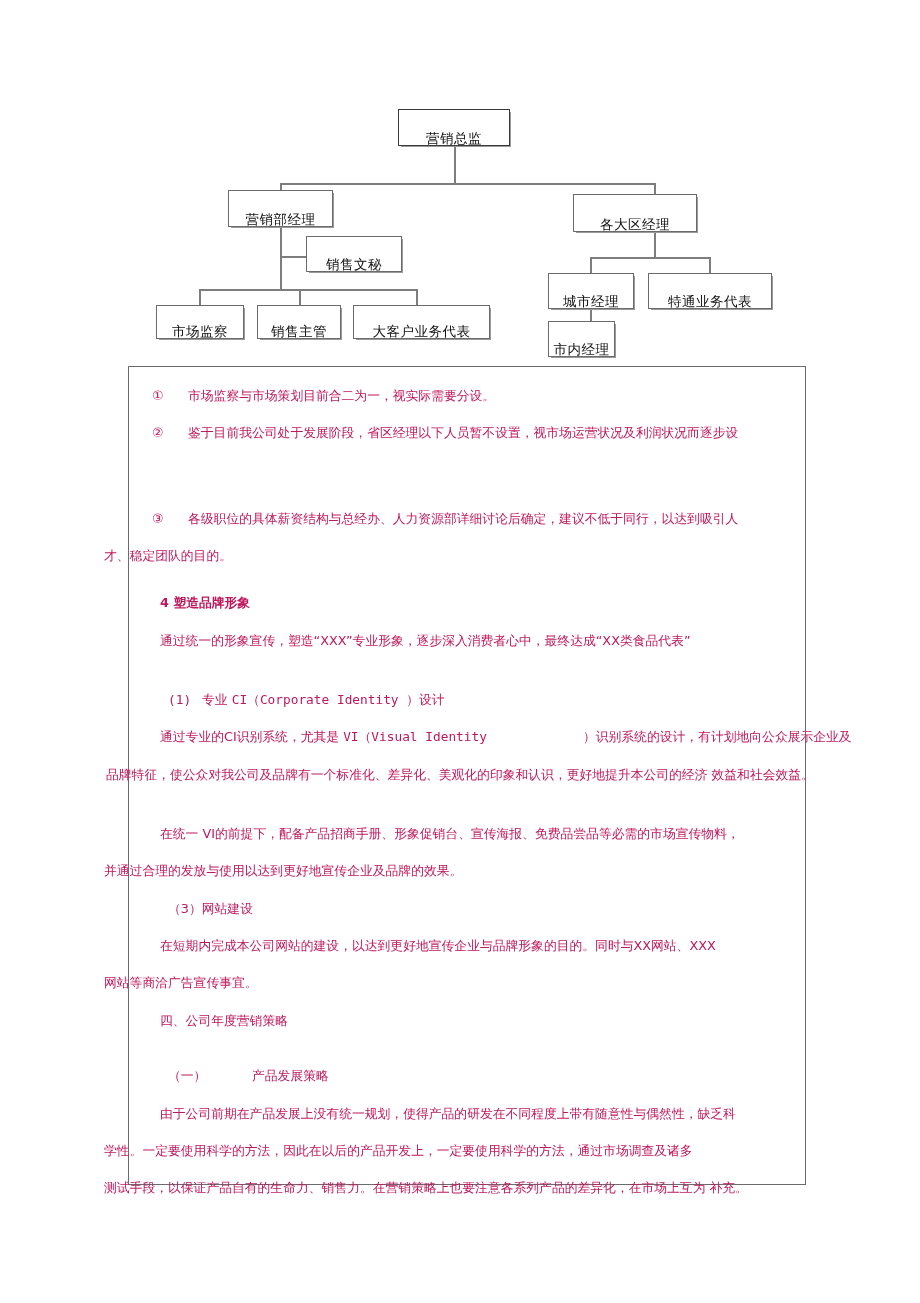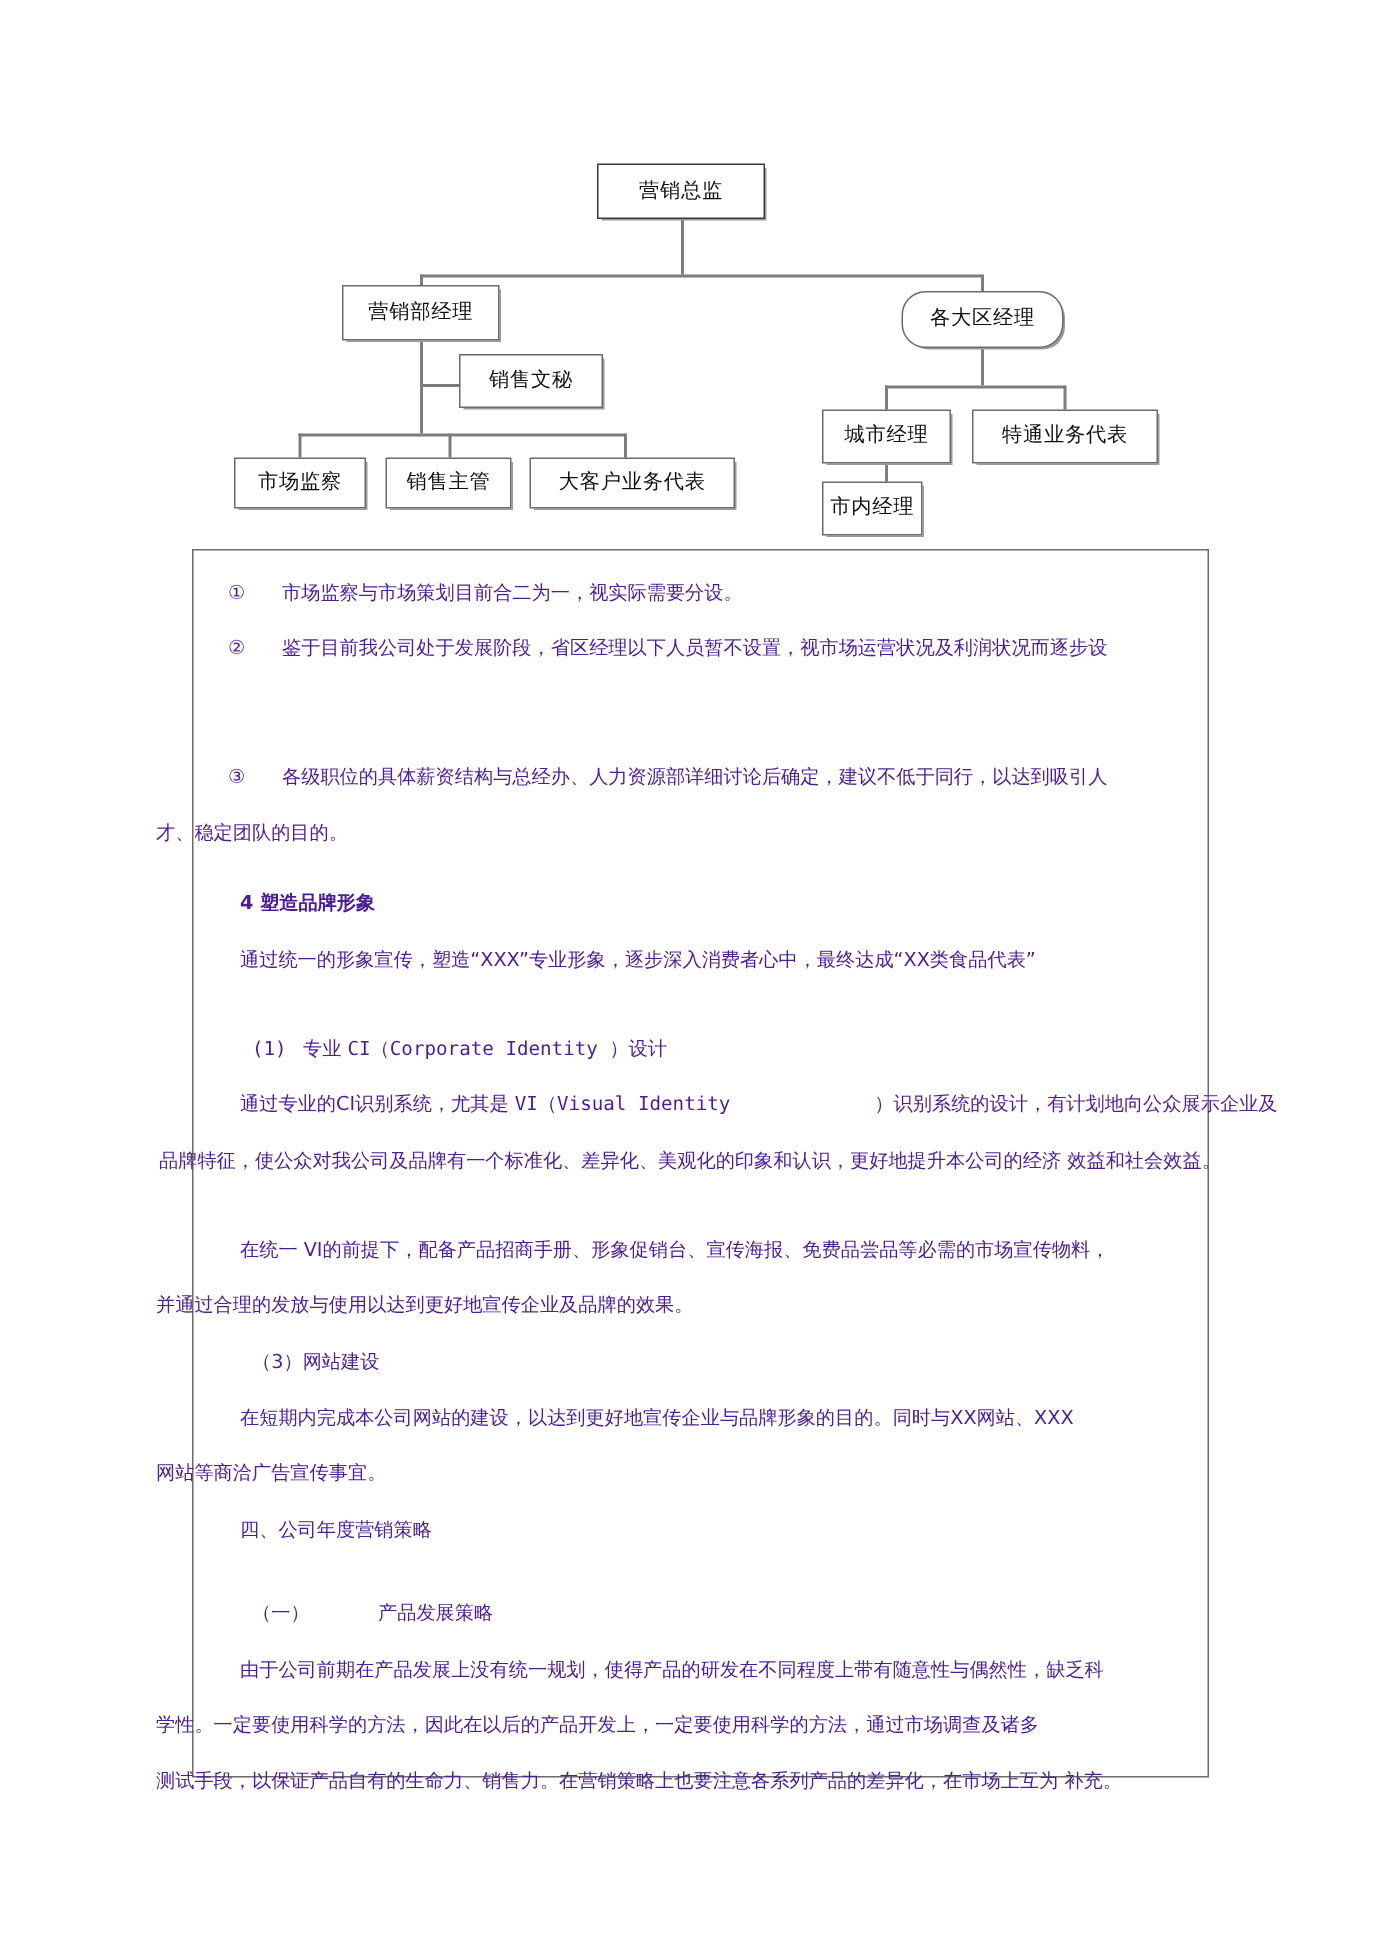--- a/index.html
+++ b/index.html
@@ -24,21 +24,21 @@
     width: 920px;
     height: 366px;
   }
   .node {
     position: absolute;
     box-sizing: border-box;
     background: #ffffff;
     border: 1px solid #6b6b6b;
     box-shadow: 2px 2px 0 -1px #9a9a9a;
     display: flex;
-    align-items: center;
+    align-items: flex-end;
     justify-content: center;
     font-size: 13.5px;
     letter-spacing: 0.5px;
     color: #111;
     white-space: nowrap;
   }
   .node.strong { border: 1.6px solid #3a3a3a; }
   .node-label { line-height: 1; }
 
   .conn {
@@ -59,21 +59,21 @@
     border: 1px solid #6b6b6b;
     background: #ffffff;
   }
   
   #doc-text {
     position: absolute;
     left: 104px;
     top: 366px;
     width: 740px;
     font-size: 12.8px;
-    color: #4c1d95;
+    color: #be185d;
   }
   .p {
     margin: 0;
     line-height: 1.2;
     white-space: nowrap;
   }
   .indent-num { padding-left: 48px; }
   .indent-1 { padding-left: 64px; }
   .indent-2 { padding-left: 56px; }
   .hang { padding-left: 0px; }
@@ -116,21 +116,21 @@
   <div class="conn v" style="left:590px; top:309px; width:1.5px; height:13px;"></div>
 
   <div class="node strong" style="left:398px; top:109px; width:112px; height:37px;">
     <span class="node-label">营销总监</span>
   </div>
 
   <div class="node" style="left:228px; top:190px; width:105px; height:37px;">
     <span class="node-label">营销部经理</span>
   </div>
 
-  <div class="node" style="left:601px; top:194px; width:108px; height:38px;border-radius:16px;">
+  <div class="node" style="left:573px; top:194px; width:124px; height:38px;">
     <span class="node-label">各大区经理</span>
   </div>
 
   <div class="node" style="left:306px; top:236px; width:96px; height:36px;">
     <span class="node-label">销售文秘</span>
   </div>
 
   <div class="node" style="left:156px; top:305px; width:88px; height:34px;">
     <span class="node-label">市场监察</span>
   </div>

